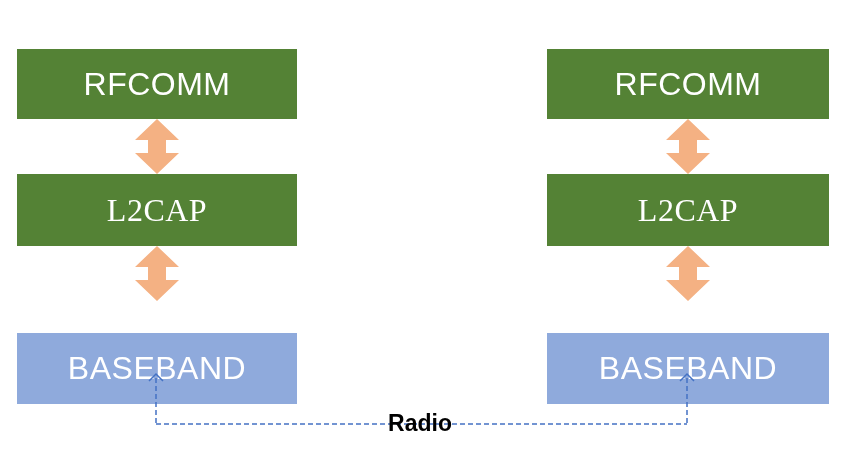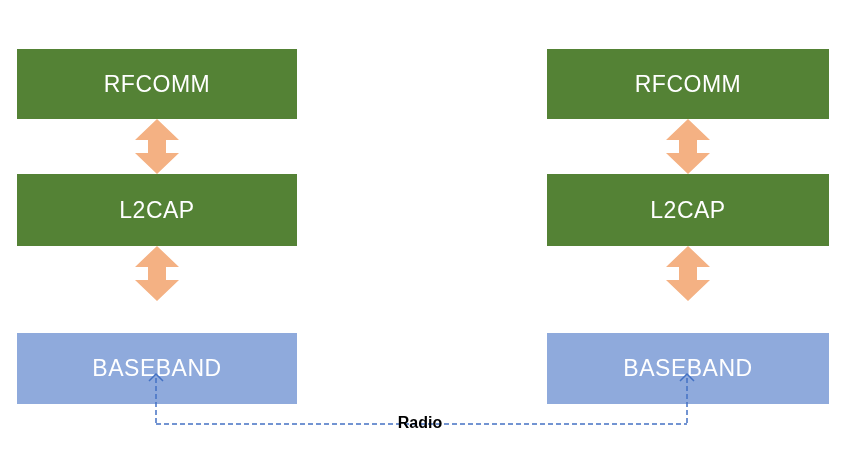--- a/index.html
+++ b/index.html
@@ -14,31 +14,31 @@
     height: 468px;
     background: var(--background, #ffffff);
     overflow: hidden;
   }
   .layer-box {
     position: absolute;
     display: flex;
     align-items: center;
     justify-content: center;
     color: var(--box-text, #ffffff);
-    font-size: 23px;
+    font-size: 32px;
     letter-spacing: 0.5px;
   }
   .layer-green { background: var(--box-green, #548235); }
   .layer-blue  { background: var(--box-blue, #8FAADC); }
 
   
   .col-left  { left: 17px;  width: 280px; }
   .col-right { left: 547px; width: 282px; }
   .row-top    { top: 49px;  height: 70px; }
-  .row-mid    { top: 174px; height: 72px; }
+  .row-mid    { top: 174px; height: 72px; font-family: Liberation Serif, serif; }
   .row-bottom { top: 301px; height: 71px; margin-top: 32px; }
 
   .updown-arrow {
     position: absolute;
     width: 44px;
     height: 55px;
     background: var(--arrow-orange, #F4B183);
     clip-path: polygon(50% 0%, 100% 38%, 70.5% 38%, 70.5% 62%,
                        100% 62%, 50% 100%, 0% 62%, 29.5% 62%,
                        29.5% 38%, 0% 38%);
@@ -56,21 +56,21 @@
     pointer-events: none;
   }
   .radio-label {
     position: absolute;
     left: 360px;
     top: 409px;
     width: 120px;
     height: 28px;
     line-height: 28px;
     text-align: center;
-    font-size: 16px;
+    font-size: 23px;
     font-weight: bold;
     color: var(--radio-text, #000000);
     z-index: 5;
   }
 </style>
 </head>
 <body>
 
 <div class="canvas">
 

